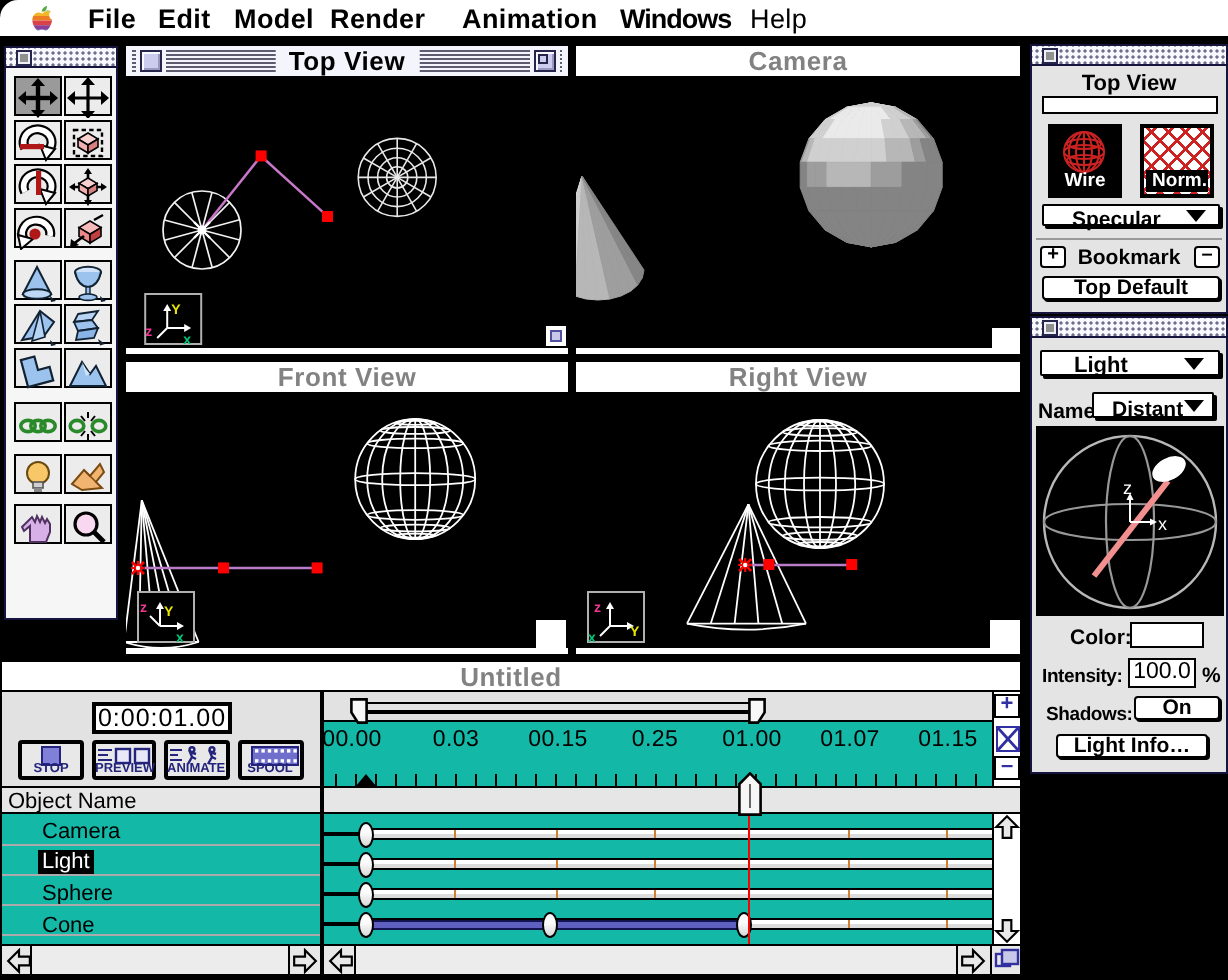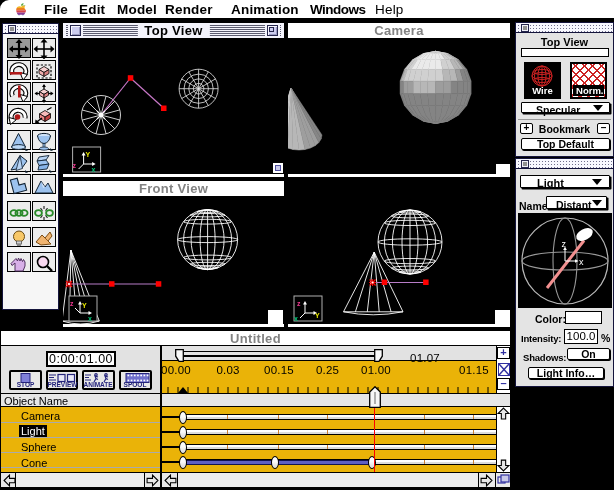--- a/index.html
+++ b/index.html
@@ -305,20 +305,21 @@
       <line x1="17" y1="116" x2="26" y2="116" stroke="#fff" stroke-width="1"></line>
       <polygon points="29,116 25.5,114 25.5,118" fill="#fff"></polygon>
       <text x="25" y="124" fill="#00c878" font-size="7" font-weight="bold">x</text>
       <line x1="17" y1="116" x2="12" y2="111" stroke="#fff" stroke-width="1"></line>
       <text x="7" y="109" fill="#f03890" font-size="7" font-weight="bold">z</text>
     </svg>
     <div class="ab" style="left:205px;top:129px;width:15px;height:15px;background:#fff;"></div>
     <div class="ab" style="left:0;bottom:0;width:221px;height:3px;background:#fff;"></div>
   </div>
 <div class="win" style="left:287px;top:180px;width:224px;height:148px;">
+    <div class="ttl-ina" style="height:16px;line-height:16px;">Right View</div>
     <svg class="ab" style="left:0;top:16px;" width="222" height="127" viewBox="0 0 222 127">
       <circle cx="122" cy="45" r="32" fill="none" stroke="#fff" stroke-width="0.9"></circle>
       <ellipse cx="122" cy="14.9" rx="11.0" ry="1.1" fill="none" stroke="#fff" stroke-width="0.9"></ellipse>
       <ellipse cx="122" cy="75.1" rx="11.0" ry="1.1" fill="none" stroke="#fff" stroke-width="0.9"></ellipse>
       <ellipse cx="122" cy="19.0" rx="18.6" ry="1.9" fill="none" stroke="#fff" stroke-width="0.9"></ellipse>
       <ellipse cx="122" cy="71.0" rx="18.6" ry="1.9" fill="none" stroke="#fff" stroke-width="0.9"></ellipse>
       <ellipse cx="122" cy="25.9" rx="25.7" ry="2.6" fill="none" stroke="#fff" stroke-width="0.9"></ellipse>
       <ellipse cx="122" cy="64.1" rx="25.7" ry="2.6" fill="none" stroke="#fff" stroke-width="0.9"></ellipse>
       <ellipse cx="122" cy="45" rx="32" ry="3.2" fill="none" stroke="#fff" stroke-width="0.9"></ellipse>
       <ellipse cx="122" cy="45" rx="8.0" ry="32" fill="none" stroke="#fff" stroke-width="0.9"></ellipse>
@@ -579,21 +580,21 @@
     </svg>
     <div class="ab" style="left:19px;top:154px;font-size:10.5px;font-weight:bold;">Color:</div>
     <div class="ab" style="left:49px;top:152px;width:37px;height:13px;background:#fff;border:1.5px solid #000;"></div>
     <div class="ab" style="left:5px;top:174px;font-size:9.5px;letter-spacing:-0.2px;font-weight:bold;">Intensity:</div>
     <div class="ab" style="left:48px;top:170px;width:34px;height:15px;background:#fff;border:1.5px solid #000;font-size:11.5px;text-align:center;line-height:12px;">100.0</div>
     <div class="ab" style="left:85px;top:173px;font-size:10.5px;font-weight:bold;">%</div>
     <div class="ab" style="left:7px;top:192.5px;font-size:9.5px;letter-spacing:-0.2px;font-weight:bold;">Shadows:</div>
     <div class="btn3" style="left:51px;top:189px;width:43px;height:12px;font-size:10.5px;font-weight:bold;line-height:10px;">On</div>
     <div class="btn3" style="left:12px;top:208px;width:76px;height:12px;font-size:10.5px;font-weight:bold;line-height:10px;">Light Info…</div>
   </div>
-<div class="win" style="left:0px;top:330px;width:511px;height:158px;background:#eab308;">
+<div class="win" style="left:0px;top:330px;width:511px;height:158px;background:#14b8a6;">
     <div class="ttl-ina" style="height:15px;line-height:15px;">Untitled</div>
     <div class="ab" style="left:0;top:15px;width:159px;height:48px;background:#e2e2e2;"></div>
     <div class="ab" style="left:45px;top:20px;width:70px;height:16px;background:#fff;border:2px solid #000;text-align:center;font-size:12.5px;line-height:12px;letter-spacing:0.5px;">0:00:01.00</div>
     <div class="sbtn" style="left:8px;top:39px;width:33px;height:20px;">
       <svg width="29" height="10" viewBox="0 0 29 10" style="position:absolute;left:0;top:1px">
         <rect x="10" y="0.5" width="9" height="9" fill="#8080d8" stroke="#24247c" stroke-width="1"></rect>
       </svg>
       <div class="nvlbl" style="bottom:0.5px;">STOP</div>
     </div>
     <div class="sbtn" style="left:44.5px;top:39px;width:32px;height:20px;">
@@ -653,21 +654,21 @@
       <polygon points="0.7,0.7 8.3,0.7 8.3,12.3 4,12.3 0.7,7.2" fill="#f8f8f8" stroke="#000" stroke-width="1.3"></polygon>
     </svg>
     <svg class="ab" style="left:373px;top:17.5px;" width="9" height="13" viewBox="0 0 9 13">
       <polygon points="0.7,0.7 8.3,0.7 8.3,7.2 5,12.3 0.7,12.3" fill="#f8f8f8" stroke="#000" stroke-width="1.3"></polygon>
     </svg>
     <div class="rlbl" style="left:159px;top:33px;width:32px;text-align:center;">00.00</div>
     <div class="rlbl" style="left:211px;top:33px;width:32px;text-align:center;">0.03</div>
     <div class="rlbl" style="left:262px;top:33px;width:32px;text-align:center;">00.15</div>
     <div class="rlbl" style="left:310.5px;top:33px;width:32px;text-align:center;">0.25</div>
     <div class="rlbl" style="left:359px;top:33px;width:32px;text-align:center;">01.00</div>
-    <div class="rlbl" style="left:408px;top:21px;width:32px;text-align:center;">01.07</div>
+    <div class="rlbl" style="left:408px;top:33px;width:32px;text-align:center;">01.07</div>
     <div class="rlbl" style="left:457px;top:33px;width:32px;text-align:center;">01.15</div>
     <svg class="ab" style="left:161px;top:56px;" width="334" height="7" viewBox="0 0 334 7">
       <line x1="6.0" y1="0" x2="6.0" y2="6" stroke="#000" stroke-width="1"></line>
       <line x1="16.0" y1="0" x2="16.0" y2="6" stroke="#000" stroke-width="1"></line>
       <line x1="26.0" y1="0" x2="26.0" y2="6" stroke="#000" stroke-width="1"></line>
       <line x1="36.0" y1="0" x2="36.0" y2="6" stroke="#000" stroke-width="1"></line>
       <line x1="46.0" y1="0" x2="46.0" y2="6" stroke="#000" stroke-width="1"></line>
       <line x1="56.0" y1="0" x2="56.0" y2="6" stroke="#000" stroke-width="1"></line>
       <line x1="66.0" y1="0" x2="66.0" y2="6" stroke="#000" stroke-width="1"></line>
       <line x1="76.0" y1="0" x2="76.0" y2="6" stroke="#000" stroke-width="1"></line>

